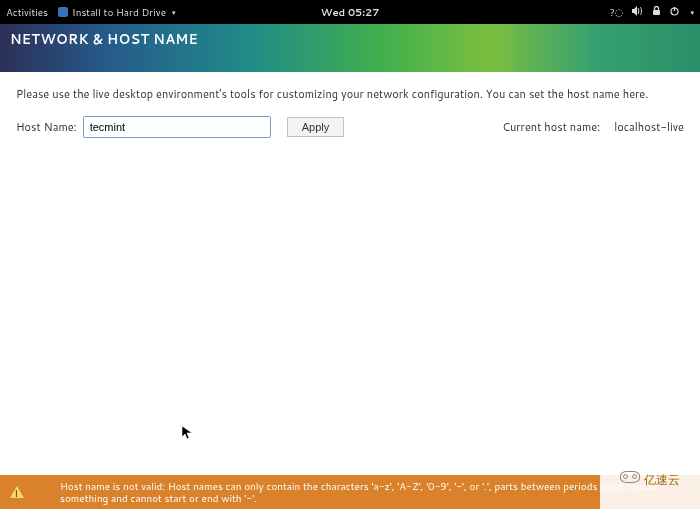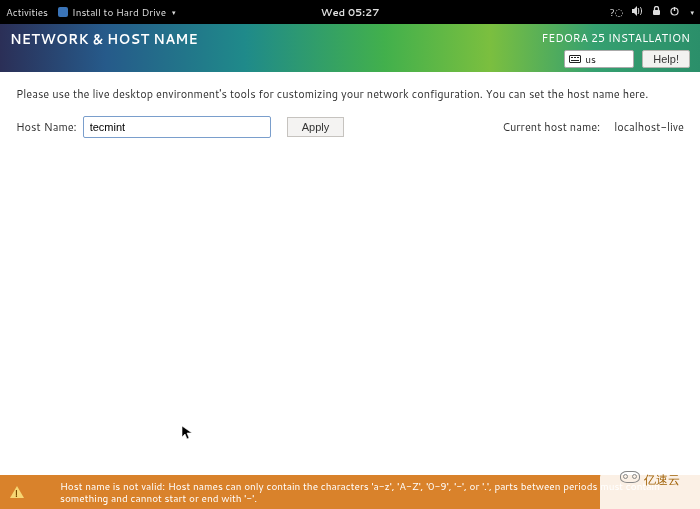--- a/index.html
+++ b/index.html
@@ -231,30 +231,20 @@
         </svg>
     </span>
     <span class="caret">▾</span>
   </div>
 </div>
 
 <div class="header">
   <div class="left-col">
     <div class="title">NETWORK &amp; HOST NAME</div>
   </div>
-  <div class="right-col">
-    <span class="installer-name">FEDORA 25 INSTALLATION</span>
-    <div class="right-buttons">
-      <span class="kb-indicator">
-        <span class="kbicon"></span>
-        <span>us</span>
-      </span>
-      <button class="help-btn">Help!</button>
-    </div>
-  </div>
 </div>
 
 <div class="content">
   <div class="instruction">Please use the live desktop environment's tools for customizing your network configuration.  You can set the host name here.</div>
   <div class="host-row">
     <span class="label">Host Name:</span>
     <input class="host-input" type="text" value="tecmint" style="">
     <button class="apply-btn">Apply</button>
     <div class="current-host">
       <span>Current host name:</span>

